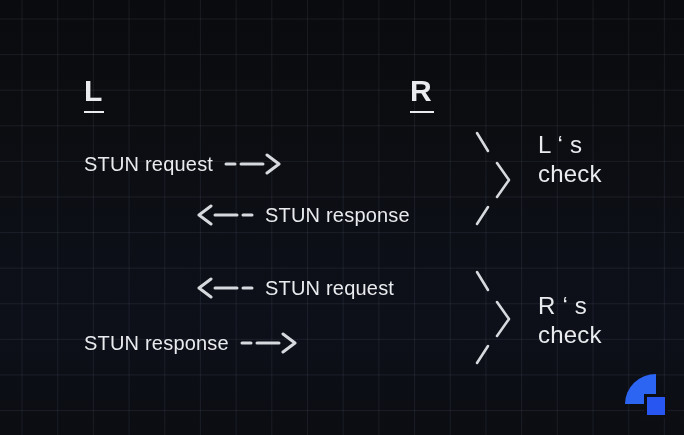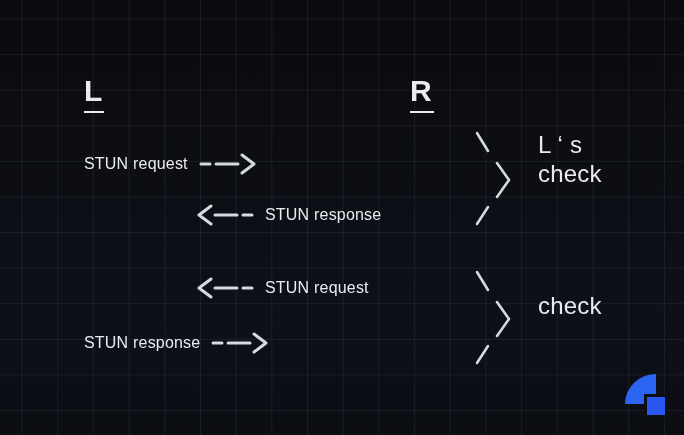--- a/index.html
+++ b/index.html
@@ -15,21 +15,21 @@
     background-position:21.5px 18.5px,21.5px 18.5px,0 0;
   }
   .participant{
     position:absolute;font-size:30px;font-weight:600;line-height:1;
   }
   .participant .u{
     display:inline-block;padding:0 2px 5px 0;border-bottom:2.5px solid #e9ebee;
   }
   .msg{
     position:absolute;display:flex;align-items:center;gap:11px;height:30px;
-    font-size:16px;font-weight:500;
+    font-size:20px;font-weight:500;
   }
   .msg .label{white-space:nowrap;letter-spacing:0.2px;}
   .arrow svg, .brace svg{display:block;}
   .brace{position:absolute;}
   .check{
     position:absolute;font-size:24px;font-weight:500;line-height:29px;
     letter-spacing:0.2px;
   }
   .logo-quarter{
     position:absolute;left:625px;top:374px;width:31px;height:30px;
@@ -109,19 +109,20 @@
   </div>
 
   <div class="brace" style="left:474px;top:269px;">
     <svg width="38" height="96" viewBox="0 0 38 96" fill="none" stroke-width="2.6" stroke-linecap="round" stroke-linejoin="round" stroke="#d6d9dd">
       <path d="M3 3 L14 21"></path>
         <path d="M23 33 L35 50 L23 67"></path>
         <path d="M14 77 L3 94"></path>
     </svg>
   </div>
   <div class="check" style="left:538px;top:291px;">
+    <div>R ‘ s</div>
     <div>check</div>
   </div>
 
   <div class="logo-quarter" style="background-color: rgb(43, 101, 242);"></div>
   <div class="logo-square" style="background-color: rgb(39, 87, 240);"></div>
 
 </div>
 
 </body></html>

